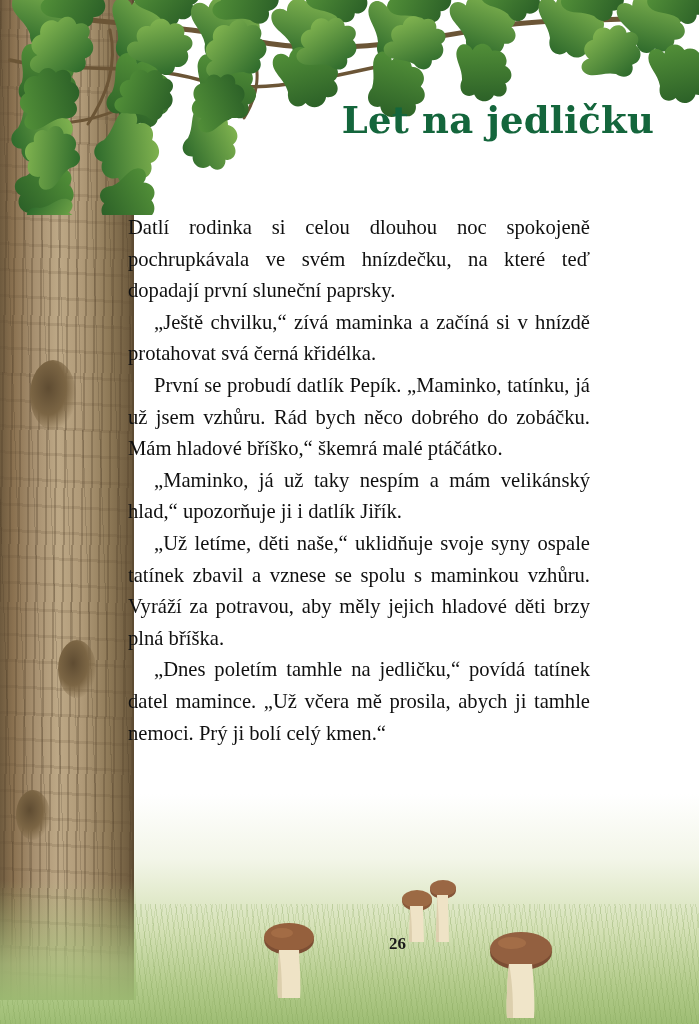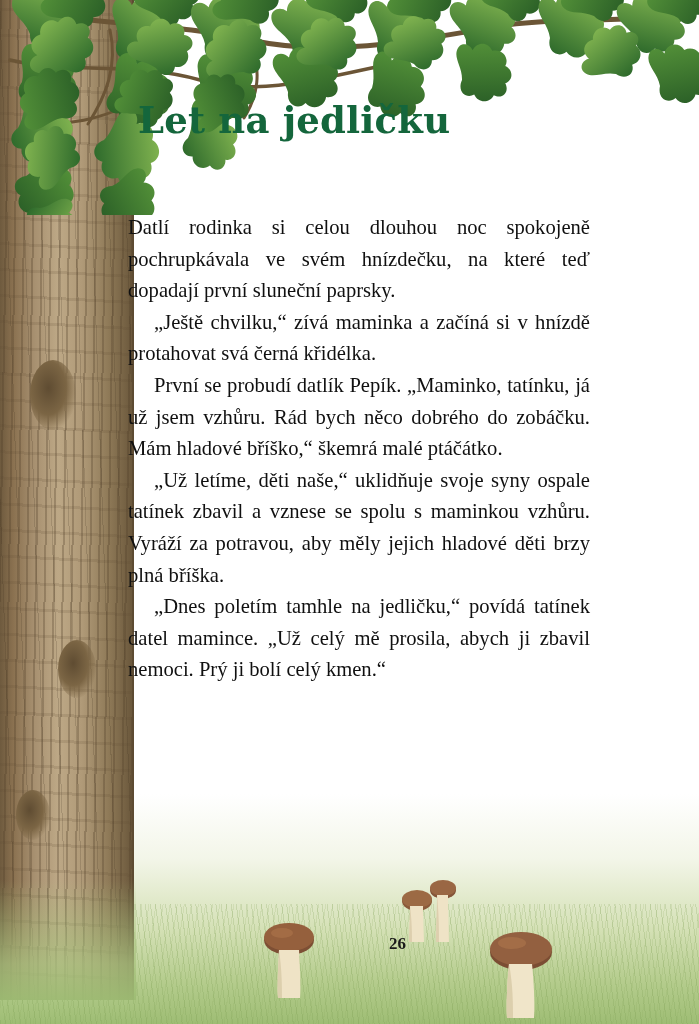--- a/index.html
+++ b/index.html
@@ -105,24 +105,24 @@
   
   .content {
     position: absolute;
     left: 124px;
     top: 0;
     width: 575px;
     height: 1024px;
   }
   .title {
     position: absolute;
-    left: 14px;
+    left: 0;
     top: 98px;
     width: 530px;
-    text-align: left;
+    text-align: right;
     font-family: "DejaVu Serif", serif;
     font-weight: bold;
     font-size: 37px;
     letter-spacing: 0.2px;
     color: #14663c;
   }
   .body-text {
     position: absolute;
     left: 4px;
     top: 212px;
@@ -245,22 +245,23 @@
     </g>
   </svg>
 
   <div class="content">
     <div class="title">Let na jedličku</div>
 
     <div class="body-text">
       <p>Datlí rodinka si celou dlouhou noc spokojeně pochrupkávala ve svém hnízdečku, na které teď dopadají první sluneční paprsky.</p>
       <p class="indent">„Ještě chvilku,“ zívá maminka a začíná si v hnízdě protahovat svá černá křidélka.</p>
       <p class="indent">První se probudí datlík Pepík. „Maminko, tatínku, já už jsem vzhůru. Rád bych něco dobrého do zobáčku. Mám hladové bříško,“ škemrá malé ptáčátko.</p>
+      <p class="indent">„Maminko, já už taky nespím a mám velikánský hlad,“ upozorňuje ji i datlík Jiřík.</p>
       <p class="indent">„Už letíme, děti naše,“ uklidňuje svoje syny ospale tatínek zbavil a vznese se spolu s maminkou vzhůru. Vyráží za potravou, aby měly jejich hladové děti brzy plná bříška.</p>
-      <p class="indent">„Dnes poletím tamhle na jedličku,“ povídá tatínek datel mamince. „Už celý mě prosila, abych ji zbavil nemoci. Prý ji bolí celý kmen.“</p>
+      <p class="indent">„Dnes poletím tamhle na jedličku,“ povídá tatínek datel mamince. „Už včera mě prosila, abych ji tamhle nemoci. Prý ji bolí celý kmen.“</p>
     </div>
   </div>
 
   <svg class="mushroom" style="left:396px; top:884px;" width="42" height="62" viewBox="0 0 42 62">
     <ellipse cx="21" cy="17" rx="15" ry="10" fill="#8a5a3a"></ellipse>
     <ellipse cx="21" cy="15" rx="15" ry="9" fill="#9c6a44"></ellipse>
     <path d="M14,22 C 14,38 13,50 13,58 L 28,58 C 28,50 27,38 27,22 Z" fill="#efe3c6"></path>
     <path d="M14,22 C 16,38 16,50 16,58 L 13,58 C 13,50 14,38 14,22 Z" fill="#ddcfae"></path>
   </svg>
 

